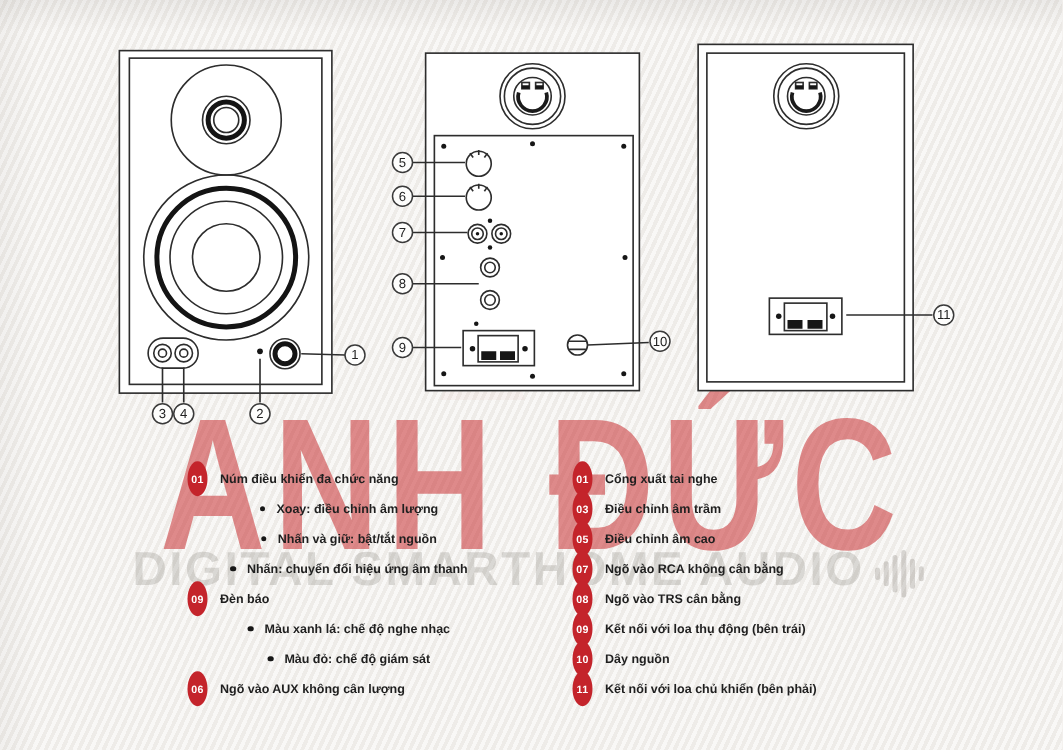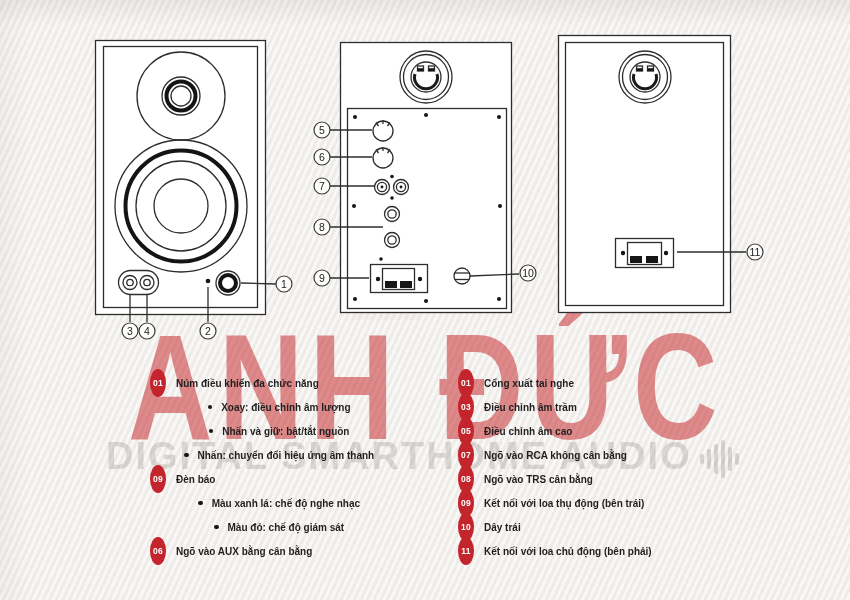--- a/index.html
+++ b/index.html
@@ -308,21 +308,21 @@
     <div class="row sub">
       <span class="dot"></span>
       <span class="lbl">Màu xanh lá: chế độ nghe nhạc</span>
     </div>
     <div class="row sub">
       <span class="dot"></span>
       <span class="lbl">Màu đỏ: chế độ giám sát</span>
     </div>
     <div class="row">
       <span class="badge">06</span>
-      <span class="lbl">Ngõ vào AUX bằng cân bằng</span>
+      <span class="lbl">Ngõ vào AUX không cân lượng</span>
     </div>
   </div>
 
   <div class="legend-col col-right">
     <div class="row">
       <span class="badge">01</span>
       <span class="lbl">Cổng xuất tai nghe</span>
     </div>
     <div class="row">
       <span class="badge">03</span>
@@ -339,21 +339,21 @@
     <div class="row">
       <span class="badge">08</span>
       <span class="lbl">Ngõ vào TRS cân bằng</span>
     </div>
     <div class="row">
       <span class="badge">09</span>
       <span class="lbl">Kết nối với loa thụ động (bên trái)</span>
     </div>
     <div class="row">
       <span class="badge">10</span>
-      <span class="lbl">Dây trái</span>
+      <span class="lbl">Dây nguồn</span>
     </div>
     <div class="row">
       <span class="badge">11</span>
-      <span class="lbl">Kết nối với loa chủ động (bên phải)</span>
+      <span class="lbl">Kết nối với loa chủ khiển (bên phải)</span>
     </div>
   </div>
 
 </div>
 
 </body></html>

